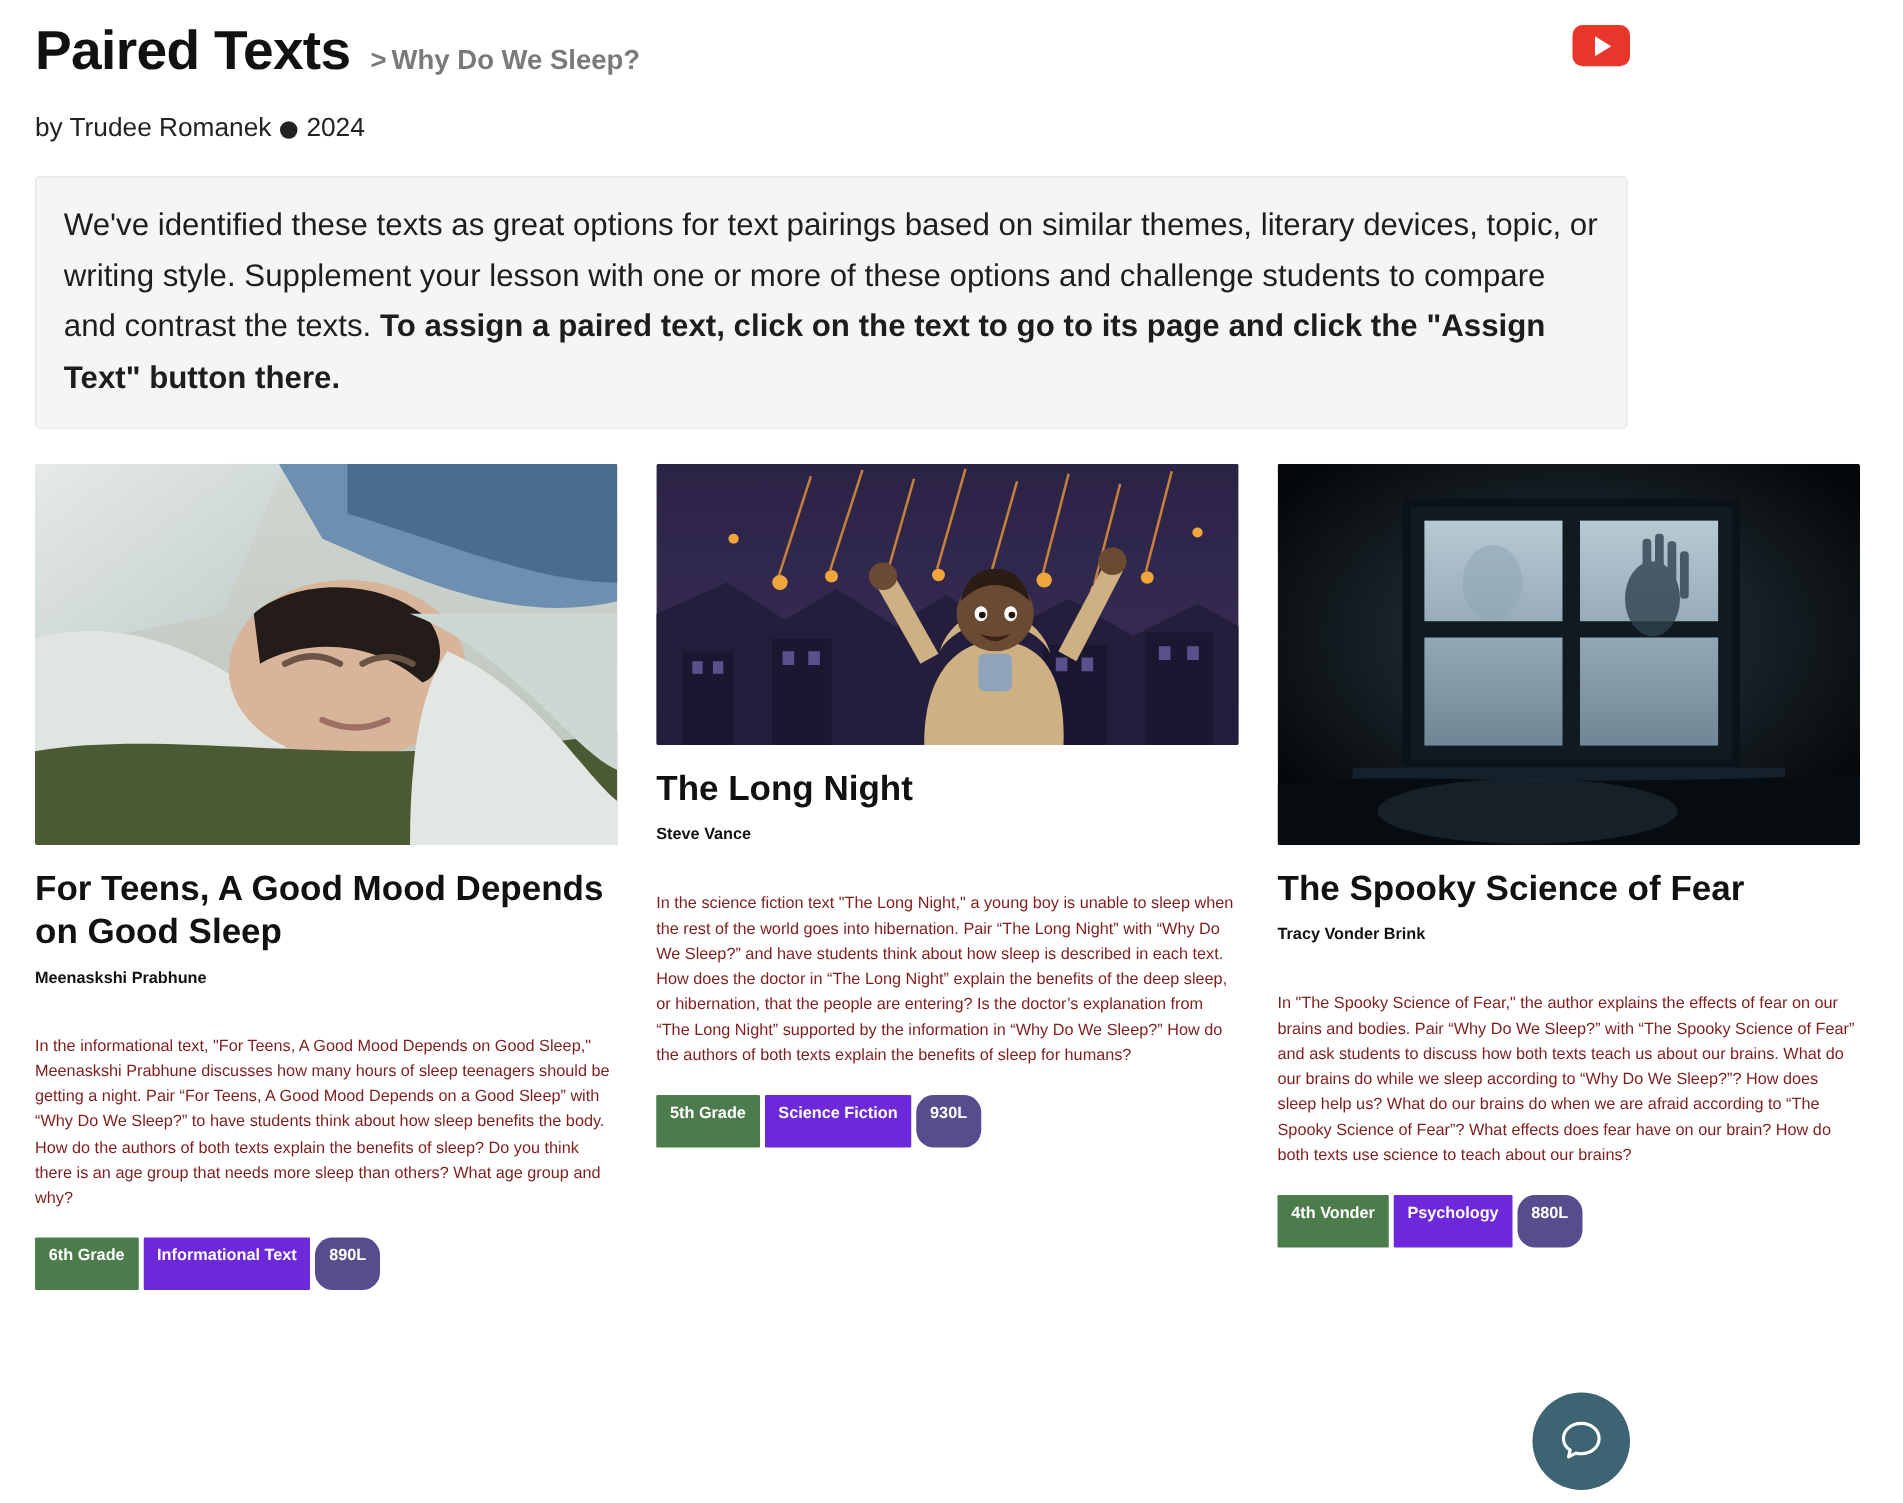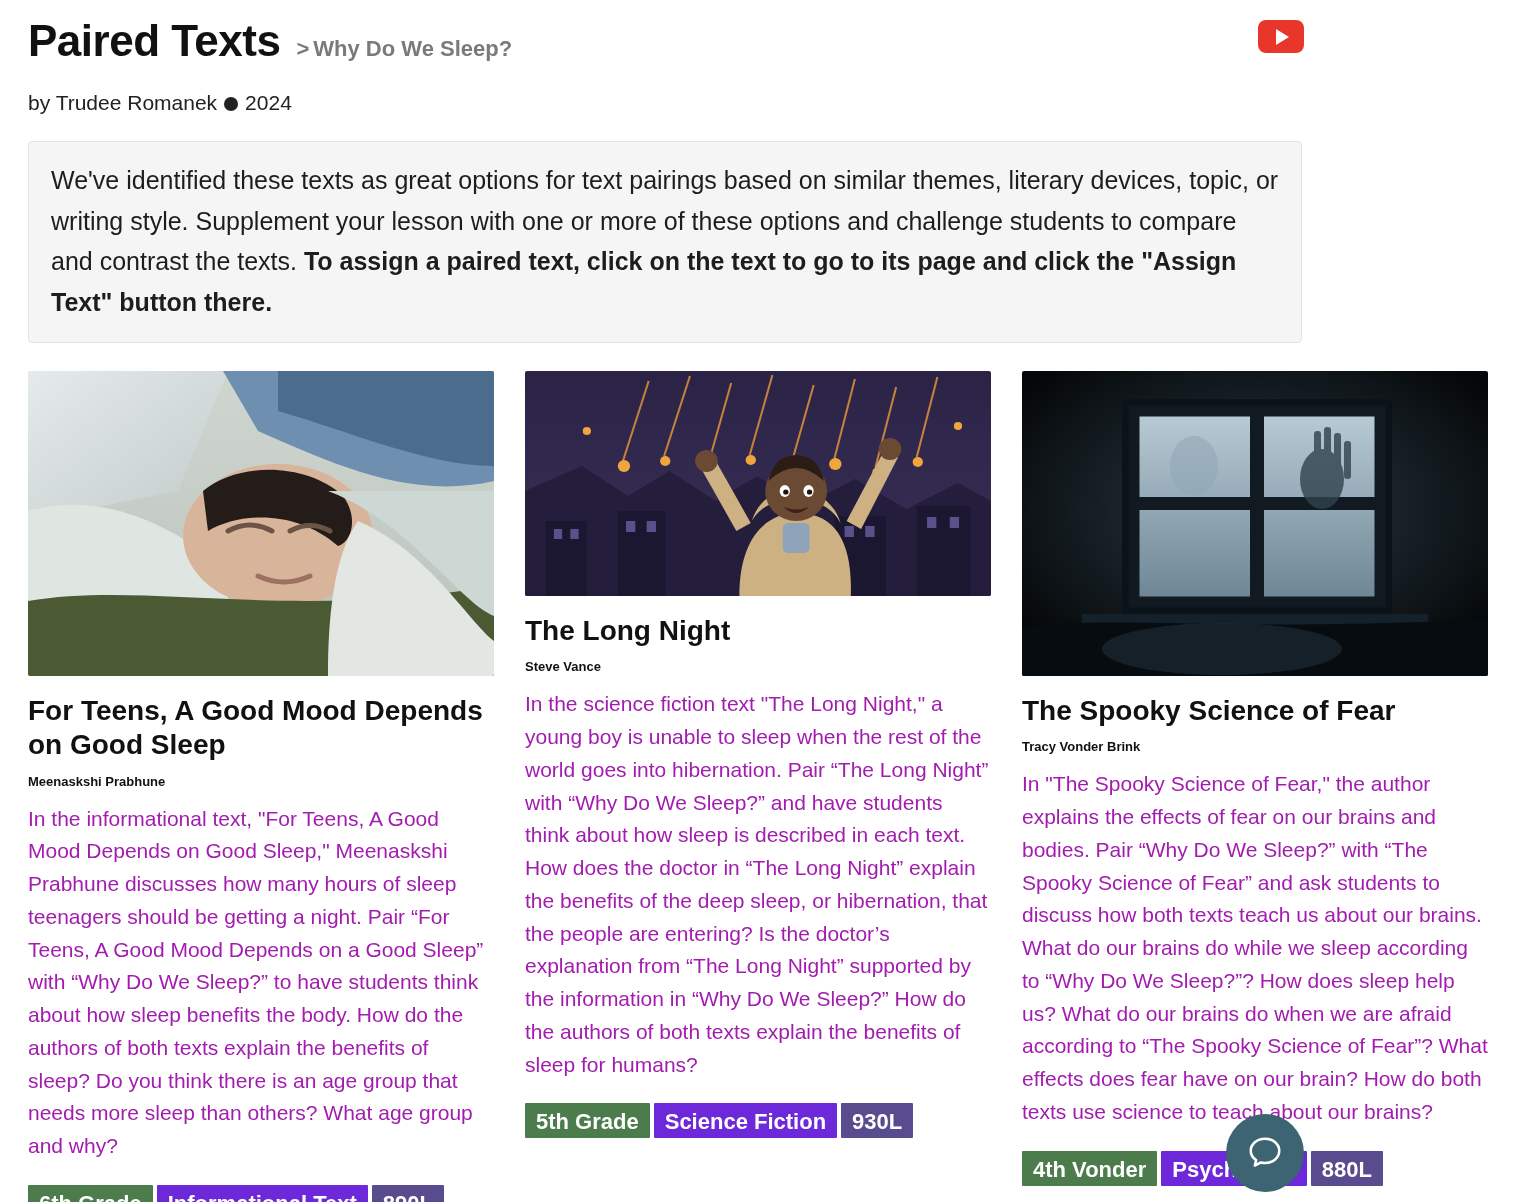--- a/index.html
+++ b/index.html
@@ -116,42 +116,42 @@
     margin: 18px 0 0 0;
     color: #111;
   }
   .card-author {
     font-size: 13px;
     font-weight: bold;
     margin-top: 11px;
     color: #111;
   }
   .card-desc {
-    font-size: 21px;
+    font-size: 13px;
     line-height: 1.56;
-    margin-top: 14px;
-    color: #a21caf;
+    margin-top: 38px;
+    color: #7f1d1d;
   }
 
   .tags {
     display: flex;
     gap: 4px;
     margin-top: 22px;
   }
   .tag {
-    font-size: 22px;
+    font-size: 13px;
     font-weight: bold;
     color: #fff;
-    padding: 6px 11px 3px 11px;
+    padding: 6px 11px 21px 11px;
     white-space: nowrap;
     border-radius: 1px;
   }
   .tag-grade { background: #4c7c4c; }
   .tag-genre { background: #6d28d9; }
-  .tag-lexile { background: #584b8e; }
+  .tag-lexile { background: #584b8e; border-radius: 14px; }
 
   
   .chat-fab {
     position: absolute;
     right: 26px;
     bottom: 10px;
     width: 78px;
     height: 78px;
     border-radius: 50%;
     background: #3d6472;

